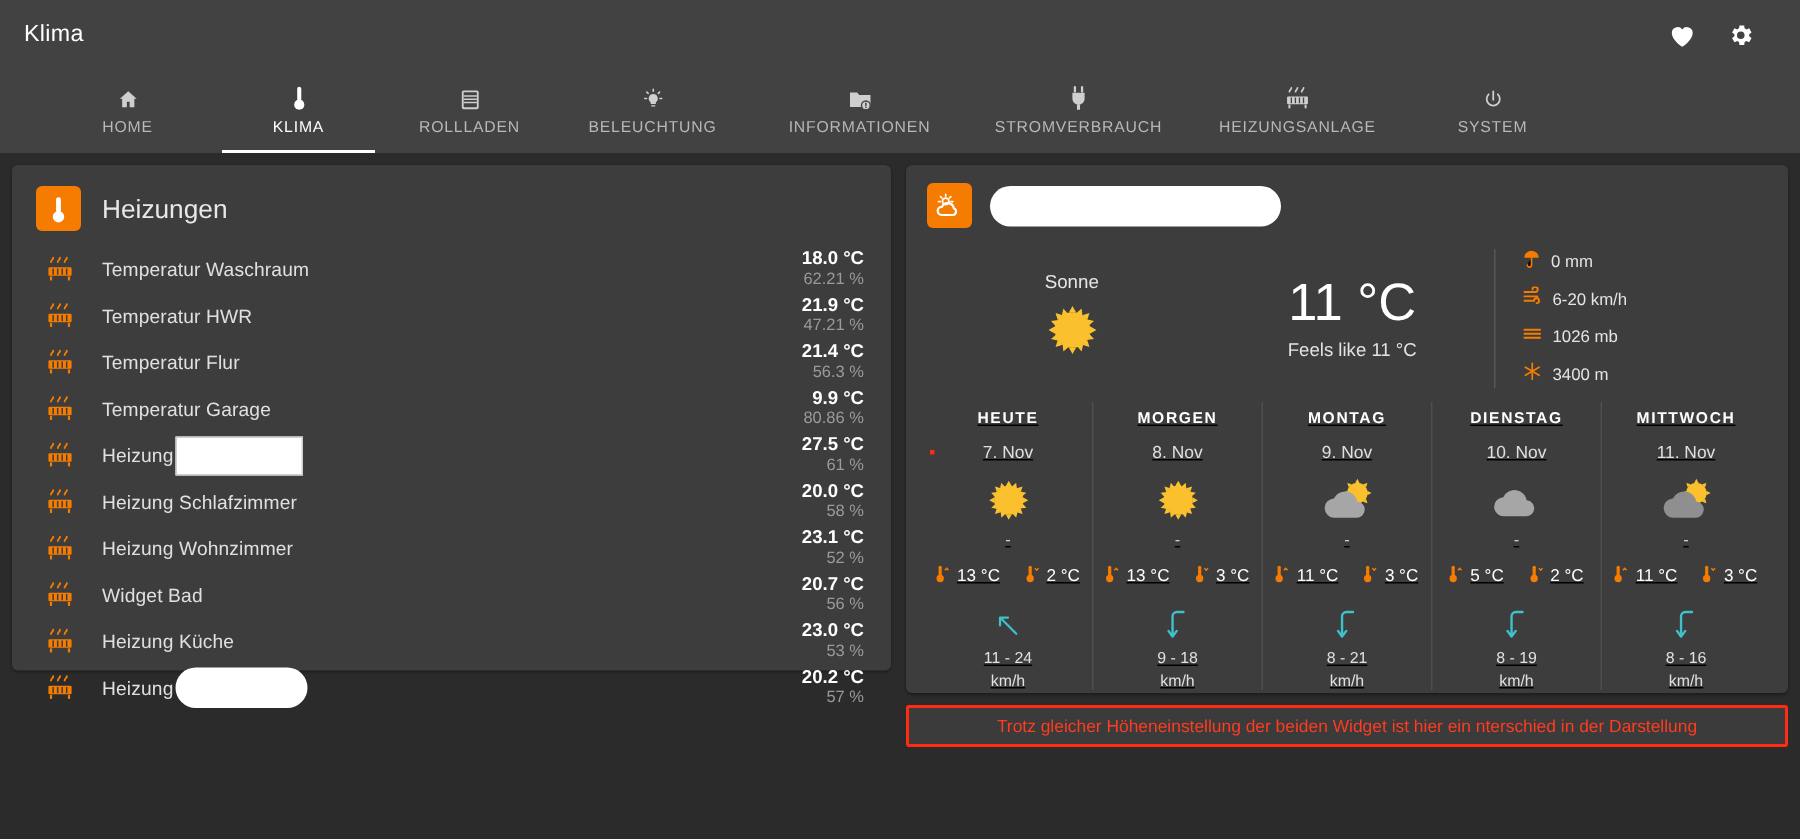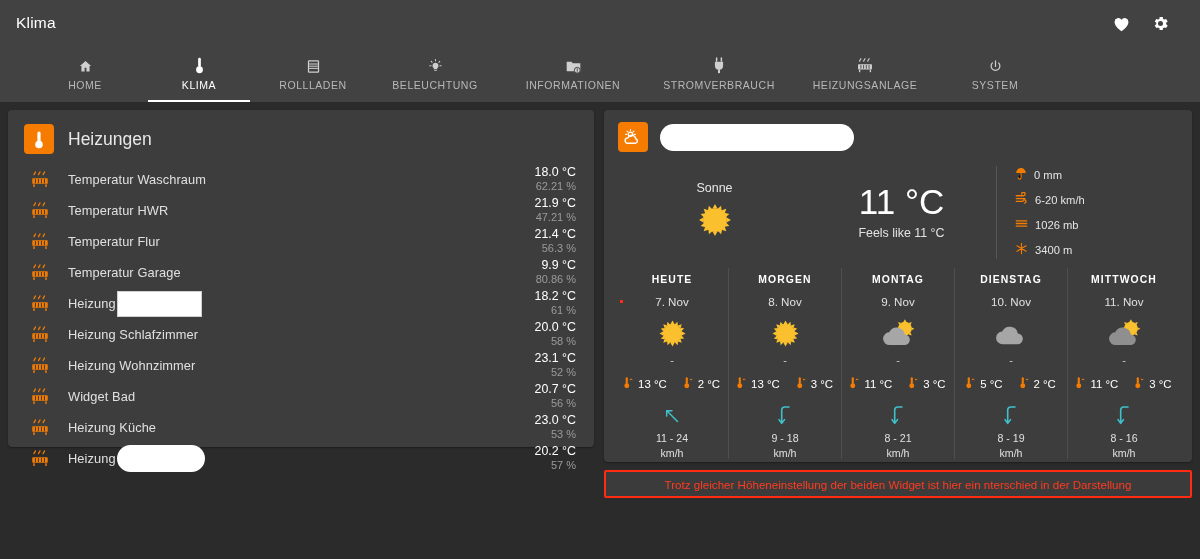--- a/index.html
+++ b/index.html
@@ -77,21 +77,21 @@
     height: 31px; position: relative;
   }
   .hrow .ricon { width: 38px; flex: 0 0 auto; display: flex; align-items: center; }
   .hrow .rname {
     color: #e0e0e0; font-size: 12.8px; letter-spacing: .1px;
     display: flex; align-items: center;
   }
   .hrow .rvals {
     margin-left: auto; text-align: right; line-height: 1.12;
   }
-  .hrow .rtemp { color: #ffffff; font-size: 12.4px; font-weight: normal; display:block; }
+  .hrow .rtemp { color: #ffffff; font-size: 12.4px; font-weight: bold; display:block; }
   .hrow .rhum  { color: #9a9a9a; font-size: 11px; display:block; }
 
   .redact-rect {
     display: inline-block; width: 85px; height: 26px;
     background: #ffffff; border: 1px solid #cfcfcf;
     vertical-align: middle; margin-left: 1px;
   }
   .redact-pill {
     display: inline-block; width: 88px; height: 27px;
     background: #ffffff; border-radius: 14px;
@@ -118,21 +118,21 @@
   .w-temp { color: #ffffff; font-size: 35px; font-weight: 300; line-height: 1; }
   .w-feels { color: #e2e2e2; font-size: 12.4px; margin-top: 7px; }
   .w-details {
     width: 178px; border-left: 1px solid #565656;
     padding-left: 18px; display: flex; flex-direction: column; gap: 7px;
   }
   .w-detail { display: flex; align-items: center; gap: 7px; }
   .w-detail .dval { color: #e4e4e4; font-size: 11.2px; }
 
   
-  .forecast { display: flex; flex: 1; padding: 4px 0 2px 0; }
+  .forecast { display: flex; flex: 1; padding: 4px 0 2px 0; text-decoration: underline; }
   .fday {
     flex: 1; text-align: center;
     display: flex; flex-direction: column; align-items: center;
     border-right: 1px solid #4f4f4f; position: relative;
     padding-top: 6px;
   }
   .fday:last-child { border-right: none; }
   .fname { color: #ffffff; font-size: 10.4px; font-weight: bold; letter-spacing: 1.1px; }
   .fdate { color: #e0e0e0; font-size: 11.6px; margin-top: 10px; }
   .ficon { margin-top: 8px; height: 34px; display: flex; align-items: center; justify-content: center; }
@@ -362,21 +362,21 @@
                 <path stroke="#3d3d3d" stroke-width="1.1" d="M6 9.4v4.6M9.3 9.4v4.6M12.6 9.4v4.6M15.9 9.4v4.6"></path>
                 <rect x="3.6" y="15.2" width="1.6" height="3" fill="#f57c00"></rect>
                 <rect x="16.8" y="15.2" width="1.6" height="3" fill="#f57c00"></rect>
               </svg>
           </span>
           <span class="rname">
               <span>Heizung</span>
               <span class="redact-rect"></span>
             </span>
           <span class="rvals">
-            <span class="rtemp">18.2 °C</span>
+            <span class="rtemp">27.5 °C</span>
             <span class="rhum">61 %</span>
           </span>
         </div>
 
         <div class="hrow">
           <span class="ricon">
             <svg width="20" height="19" viewBox="0 0 22 20">
                 <path stroke="#f57c00" stroke-width="1.4" stroke-linecap="round" fill="none" d="M6 1.5c0 1.6-1.6 1.6-1.6 3.2M11 1.5c0 1.6-1.6 1.6-1.6 3.2M16 1.5c0 1.6-1.6 1.6-1.6 3.2"></path>
                 <rect x="2.5" y="8.6" width="17" height="6.2" rx=".8" fill="#f57c00"></rect>
                 <path stroke="#3d3d3d" stroke-width="1.1" d="M6 9.4v4.6M9.3 9.4v4.6M12.6 9.4v4.6M15.9 9.4v4.6"></path>

